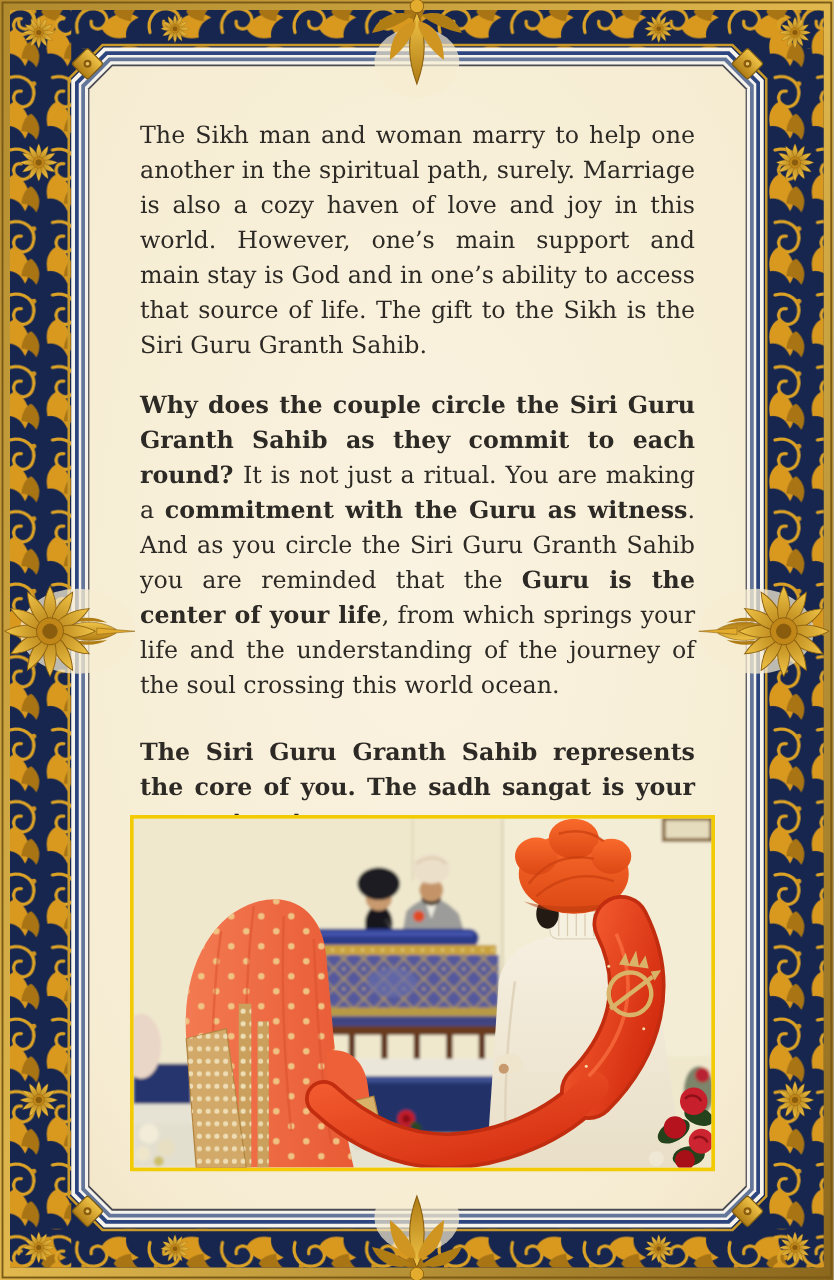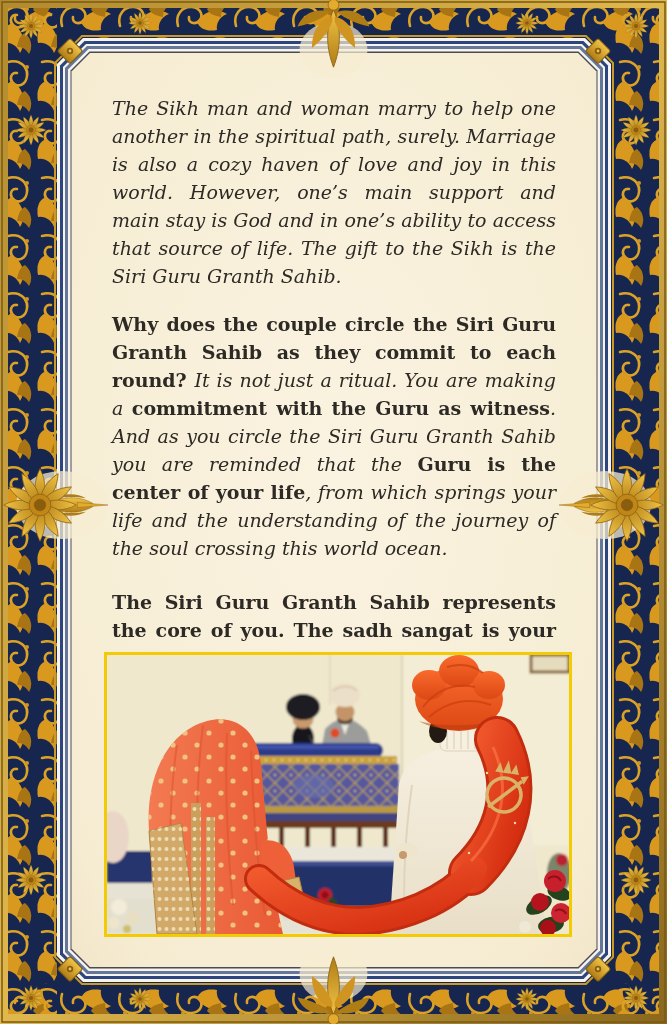--- a/index.html
+++ b/index.html
@@ -11,21 +11,21 @@
   .border-layer{position:absolute;left:0;top:0;}
   .content{
     position:absolute;left:71px;top:52px;width:526px;height:916px;
     padding:42px 41px 0;box-sizing:border-box;
   }
   .content p{
     margin:0 0 20px;font-size:19px;line-height:28px;
     text-align:justify;color:#2d2a26;
   }
   .content p.q{margin-bottom:26px;}
-  .r-italic{font-style:italic;}
+  .r-italic{}
   .r-bold{font-weight:bold;}
   figure.photo{
     position:absolute;left:104px;top:652px;margin:0;
     width:462px;height:279px;border:3px solid #f2cb05;
     background:#efe8cd;line-height:0;
   }
 </style>
 </head>
 <body>
 

